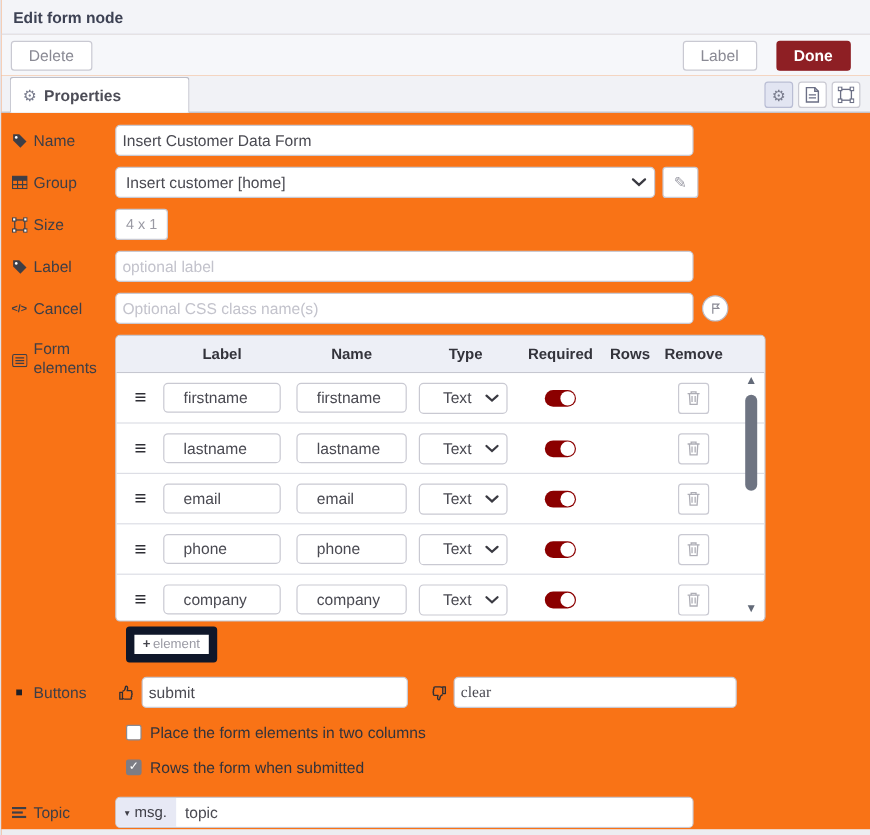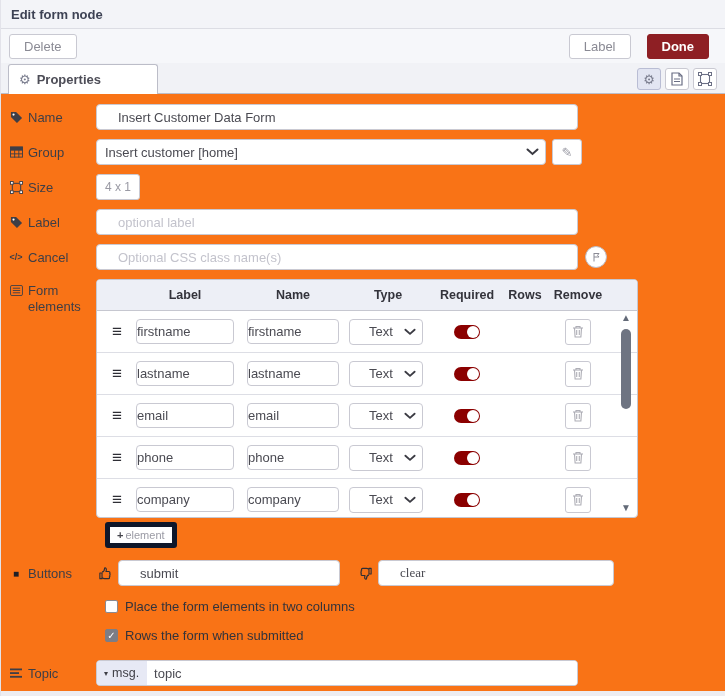--- a/index.html
+++ b/index.html
@@ -18,23 +18,23 @@
   .tab{box-sizing:border-box;height:30px;width:150px;margin-left:7px;background:#fff;border:1px solid #bcbdc8;border-bottom:none;border-radius:3px 3px 0 0;display:flex;align-items:center;gap:6px;padding:0 10px;position:relative;top:1px;font-size:13px;color:#4d4d57;font-weight:bold;}
   .gear-glyph{font-size:13px;color:#7a7d8e;font-weight:normal;}
   .tabbar-right{margin-left:auto;display:flex;align-items:center;margin-right:8px;padding-bottom:3px;}
   .mini-btn{width:24px;height:22px;border:1px solid #c9c9d2;border-radius:3px;background:#fff;display:flex;align-items:center;justify-content:center;margin-left:4px;color:#6b6f85;padding:0;cursor:pointer;}
   .mini-btn.active{background:#e2e5f2;border-color:#b9bdd4;}
   
   .form-body{padding:10px 8px 0 8px;}
   .frow{display:flex;align-items:center;margin-bottom:9px;}
   .frow.top{align-items:flex-start;}
   .flabel{width:87px;flex:none;display:flex;align-items:center;gap:5px;font-size:13px;color:#3e3e46;}
-  .frow.top .flabel{align-items:flex-start;padding-top:4px;line-height:1.25;}
+  .frow.top .flabel{align-items:center;padding-top:4px;line-height:1.25;}
   .flabel .ic{flex:none;display:inline-flex;align-items:center;justify-content:center;width:14px;}
-  .tin, .big-input{box-sizing:border-box;height:26px;border:1px solid #c9c9d2;border-radius:4px;font-family:inherit;font-size:13px;color:#4a4a52;padding:0 21px;background:#fff;outline:none;}
+  .tin, .big-input{box-sizing:border-box;height:26px;border:1px solid #c9c9d2;border-radius:4px;font-family:inherit;font-size:13px;color:#4a4a52;padding:0 5px;background:#fff;outline:none;}
   .big-input{width:482px;}
   .big-input::placeholder{color:#c3c3cc;}
   .sel{box-sizing:border-box;height:26px;border:1px solid #c9c9d2;border-radius:4px;background:#fff;display:flex;align-items:center;font-size:13px;color:#4a4a52;padding:0 6px 0 8px;cursor:pointer;}
   .sel .sel-txt{flex:1;}
   .group-sel{width:450px;gap:31px;}
   .sq-btn{box-sizing:border-box;height:26px;border:1px solid #c9c9d2;border-radius:3px;background:#fff;display:flex;align-items:center;justify-content:center;cursor:pointer;color:#8a8a94;}
   .pencil-btn{width:30px;margin-left:6px;font-size:13px;color:#9a9aa4;}
   .size-btn{width:44px;font-size:12px;color:#9a9aa4;}
   .fx-btn{width:22px;height:22px;border:1px solid #bcbcc6;border-radius:50%;background:#fff;display:flex;align-items:center;justify-content:center;margin-left:7px;cursor:pointer;padding:0;}
   
@@ -44,31 +44,31 @@
   .c-label{width:112px;flex:none;text-align:center;}
   .c-name{width:104px;flex:none;text-align:center;}
   .c-type{width:86px;flex:none;text-align:center;}
   .c-req{width:72px;flex:none;text-align:center;display:flex;justify-content:center;}
   .c-rows{width:44px;flex:none;text-align:center;}
   .c-rem{width:62px;flex:none;text-align:center;display:flex;justify-content:center;}
   .thead .c-req, .thead .c-rem{display:block;}
   .tbody{height:206px;overflow:hidden;}
   .trow{height:41px;display:flex;align-items:center;border-bottom:1px solid #dddee5;padding-left:8px;}
   .drag{font-size:17px;color:#2e2e35;cursor:grab;line-height:1;}
-  .cell-in{box-sizing:border-box;width:98px;height:25px;border:1px solid #c9c9d2;border-radius:4px;font-family:inherit;font-size:13px;color:#4a4a52;padding:0 0;outline:none;}
+  .cell-in{box-sizing:border-box;width:98px;height:25px;border:1px solid #c9c9d2;border-radius:4px;font-family:inherit;font-size:13px;color:#4a4a52;padding:0 16px;outline:none;}
   .type-sel{width:74px;height:26px;margin-left:4px;}
   .toggle{position:relative;width:26px;height:14px;border-radius:7px;background:#8b0000;display:inline-block;cursor:pointer;}
   .toggle .knob{position:absolute;top:1px;right:1px;width:12px;height:12px;border-radius:50%;background:#fff;}
   .trash-btn{width:26px;height:26px;border:1px solid #c9c9d2;border-radius:3px;background:#fff;display:flex;align-items:center;justify-content:center;cursor:pointer;padding:0;}
   .scrollbar{position:absolute;top:33px;bottom:4px;right:3px;width:16px;display:flex;flex-direction:column;align-items:center;}
   .scroll-arrow{font-size:10px;color:#636a78;line-height:1;cursor:pointer;}
   .scroll-thumb{width:10px;height:80px;border-radius:5px;background:#6e7482;margin-top:6px;cursor:grab;}
   .scroll-spacer{flex:1;}
   .addel-row{margin:4px 0 12px 96px;}
-  .addel-btn{font-family:inherit;font-size:11px;padding:2px 7px;border:5px solid #0f172a;border-radius:3px;background:#fff;color:#9a9aa4;cursor:pointer;}
+  .addel-btn{font-family:inherit;font-size:11px;padding:2px 7px;border:7px solid #0f172a;border-radius:3px;background:#fff;color:#9a9aa4;cursor:pointer;}
   .addel-btn b{color:#44444c;font-weight:bold;margin-right:2px;}
   
   .binput{width:222px;margin-left:5px;}
   .binput2{width:236px;margin-left:5px;font-family:Liberation Serif, serif;}
   .thumb-ic{display:inline-flex;margin-left:2px;}
   .thumb-down{transform:rotate(180deg);margin-left:18px;}
   
   .cb-row{display:flex;align-items:center;margin:0 0 14px 96px;font-size:13px;color:#33333b;cursor:pointer;}
   .cb{box-sizing:border-box;width:13px;height:13px;border:1px solid #8a8a92;border-radius:2px;background:#fff;margin-right:7px;display:inline-flex;align-items:center;justify-content:center;flex:none;}
   .cb .cb-check{display:none;font-size:10px;color:#fff;line-height:1;}

